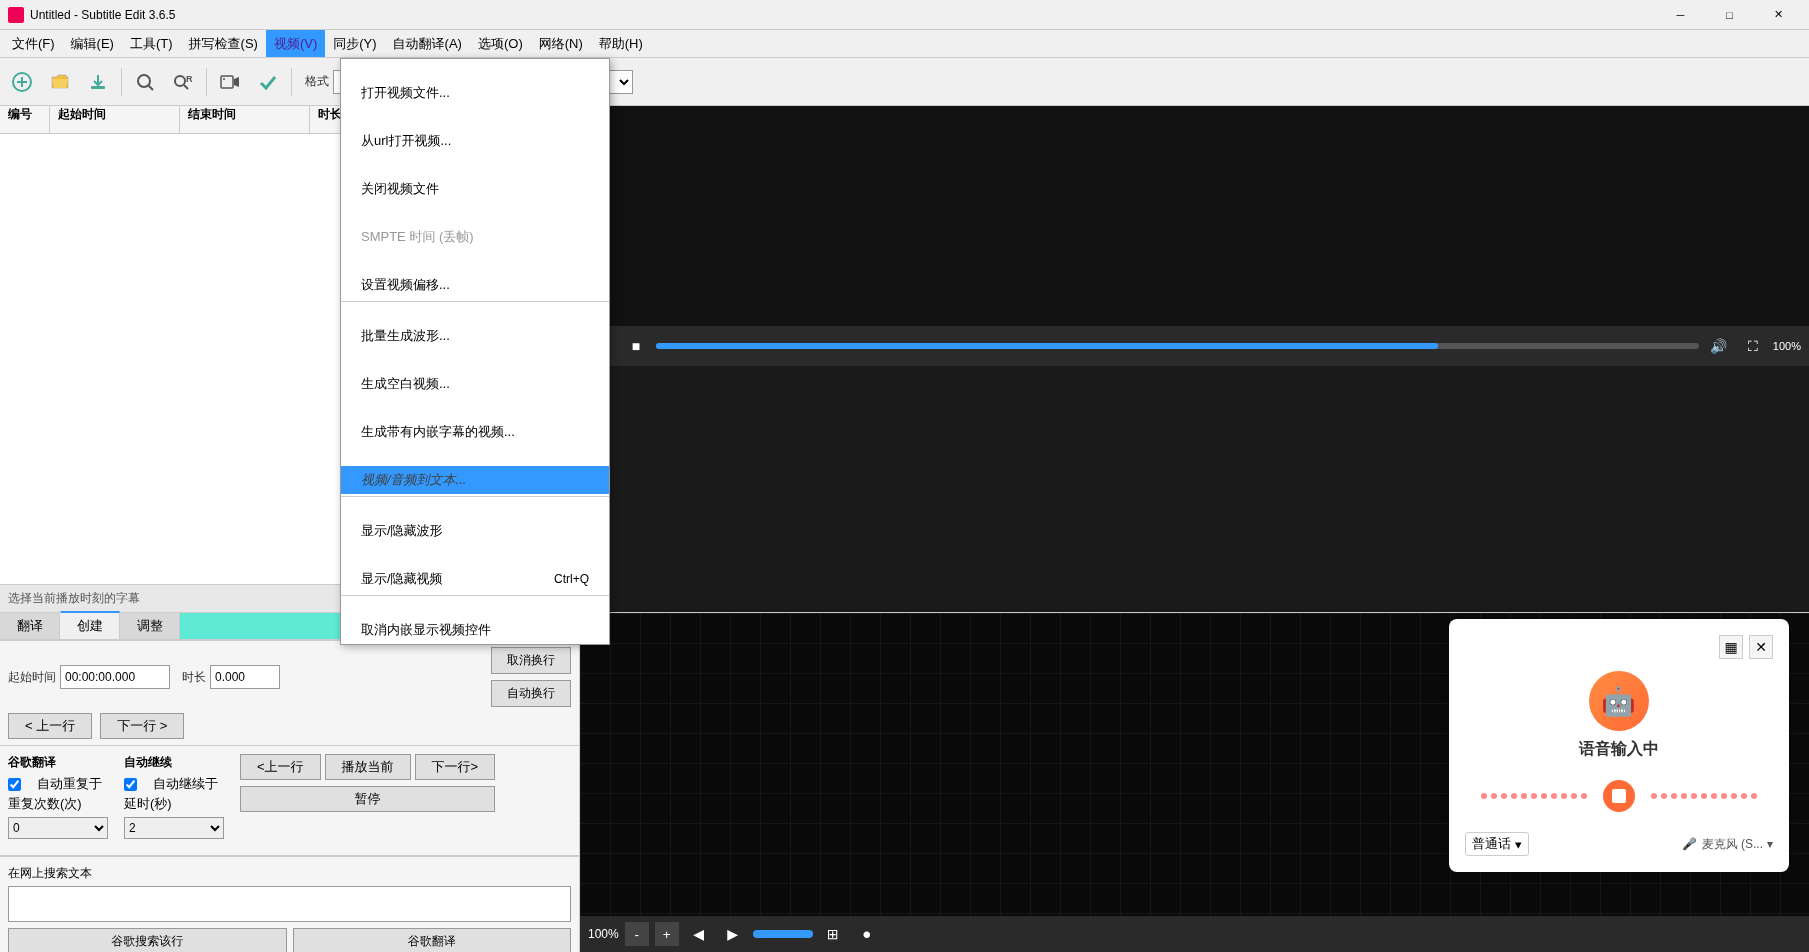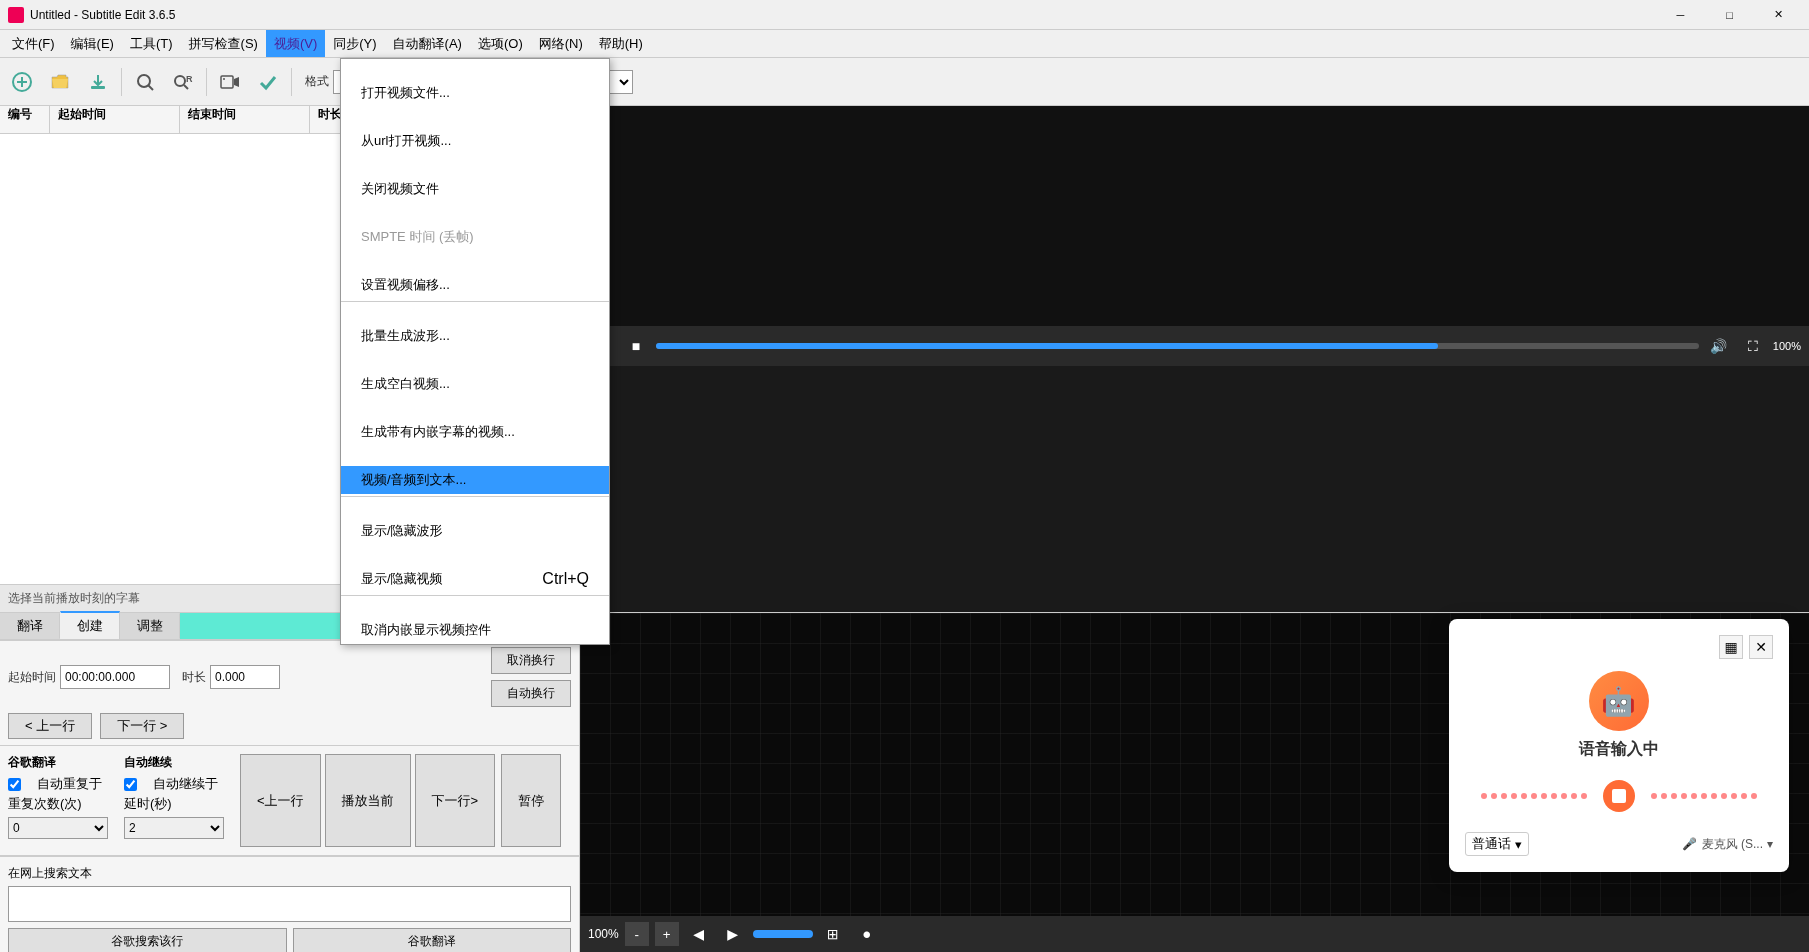--- a/index.html
+++ b/index.html
@@ -102,35 +102,36 @@
       font-size: 13px;
       display: flex;
       align-items: center;
       justify-content: space-between;
       color: #000;
       white-space: nowrap;
       margin-top: 20px;
     }
     .dropdown-item.selected {
       background: #3399ff;
-      color: #000000;
+      color: #404040;
+      font-style: italic;
     }
     .dropdown-item.disabled {
       color: #999;
       cursor: default;
     }
     .dropdown-separator {
       height: 1px;
       background: #ccc;
       margin: 2px 0;
     }
     .shortcut {
       margin-left: 20px;
       color: inherit;
-      font-size: 16px;
+      font-size: 12px;
     }
 
     
     .toolbar {
       height: 48px;
       background: #f0f0f0;
       display: flex;
       align-items: center;
       padding: 0 4px;
       border-bottom: 1px solid #ccc;
@@ -814,21 +815,21 @@
               <span>自动继续于</span>
             </div>
             <div class="count-row">
               <span>延时(秒)</span>
             </div>
             <select class="count-select">
               <option>2</option>
             </select>
           </div>
 
-          <div style="display:flex; flex-direction:row; gap:6px;">
+          <div style="display:flex; flex-direction:column; gap:6px;">
             <div style="display:flex; gap:4px;">
               <button class="nav-btn">&lt;上一行</button>
               <button class="nav-btn">播放当前</button>
               <button class="nav-btn">下一行&gt;</button>
             </div>
             <button class="nav-btn" style="text-align:center;">暂停</button>
           </div>
         </div>
 
         <div class="search-panel">

